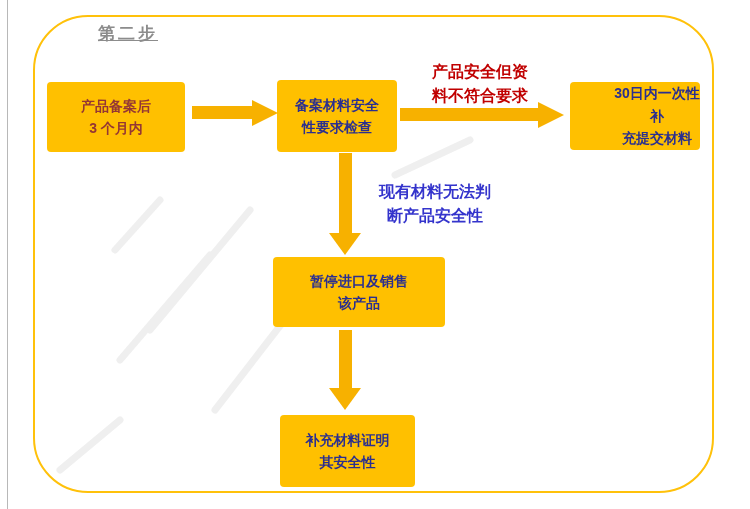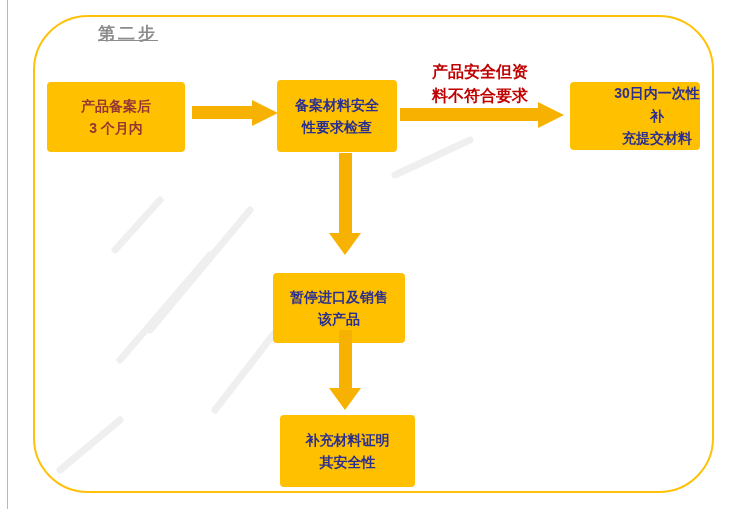--- a/index.html
+++ b/index.html
@@ -27,21 +27,21 @@
     position:absolute; background:var(--node_fill,#FFC000);
     border-radius:4px; display:flex; align-items:center; justify-content:center;
     text-align:center; font-weight:bold; font-size:14px; line-height:1.6;
     white-space:pre-line; box-sizing:border-box;
   }
   .node--darkred { color:var(--darkred_text,#943634); }
   .node--navy   { color:var(--navy_text,#2B2F8F); }
   .node-after-filing  { left:47px;  top:82px;  width:138px; height:70px; }
   .node-safety-check  { left:277px; top:80px;  width:120px; height:72px; }
   .node-supplement-30 { left:570px; top:82px;  width:130px; height:68px;padding-left:44px; }
-  .node-suspend       { left:273px; top:273px; width:132px; height:70px; }
+  .node-suspend       { left:273px; top:257px; width:172px; height:70px; }
   .node-prove-safety  { left:280px; top:415px; width:135px; height:72px; }
 
   .shaft-h { position:absolute; height:13px; background:var(--arrow,#F7B100); }
   .shaft-v { position:absolute; width:13px;  background:var(--arrow,#F7B100); }
   .head-right {
     position:absolute; width:0; height:0;
     border-top:13px solid transparent; border-bottom:13px solid transparent;
     border-left:26px solid var(--arrow,#F7B100);
   }
   .head-down {
@@ -110,14 +110,16 @@
 
   <div class="shaft-v arrow3-shaft"></div>
   <div class="head-down arrow3-head"></div>
 
   <div class="shaft-v arrow4-shaft"></div>
   <div class="head-down arrow4-head"></div>
 
   <div class="edge-label edge-label--red">产品安全但资
 料不符合要求</div>
 
+  <div class="edge-label edge-label--blue">现有材料无法判
+断产品安全性</div>
 
 </div>
 
 </body></html>

